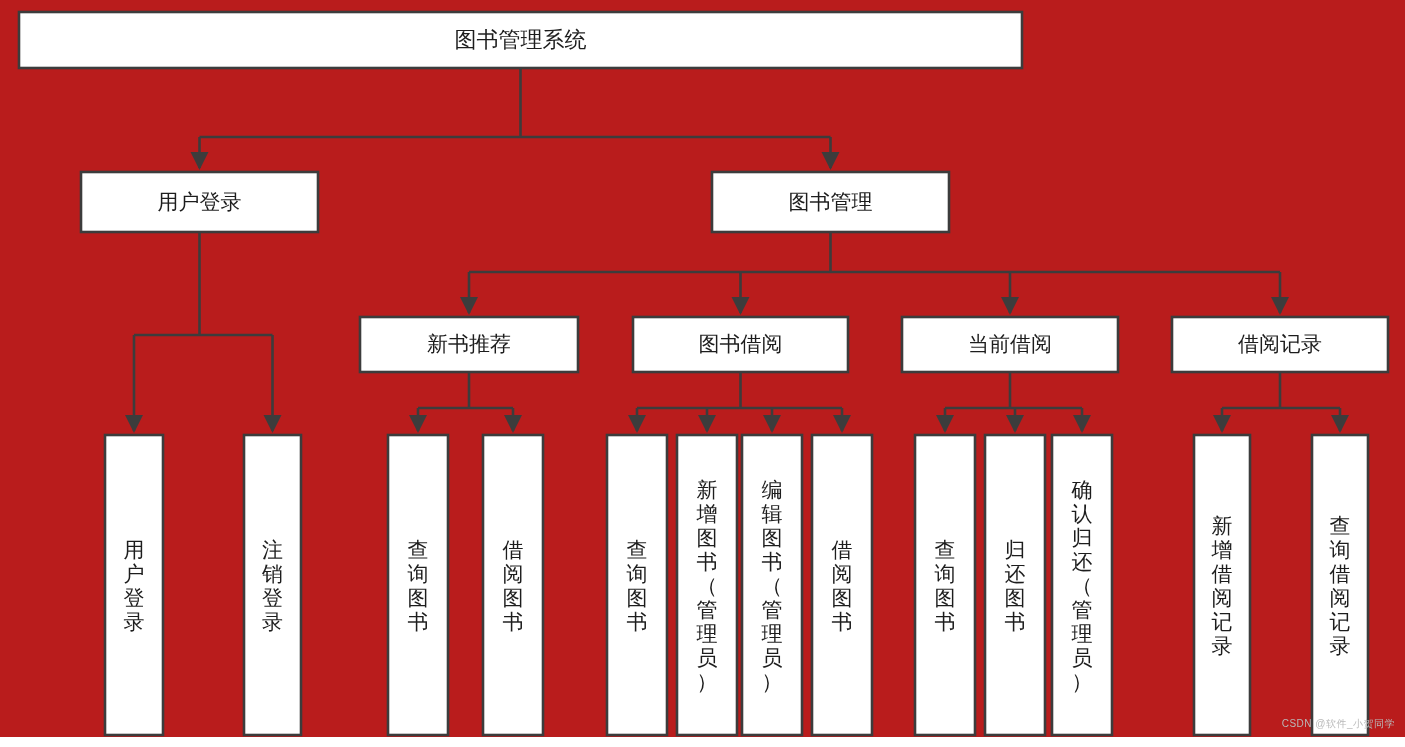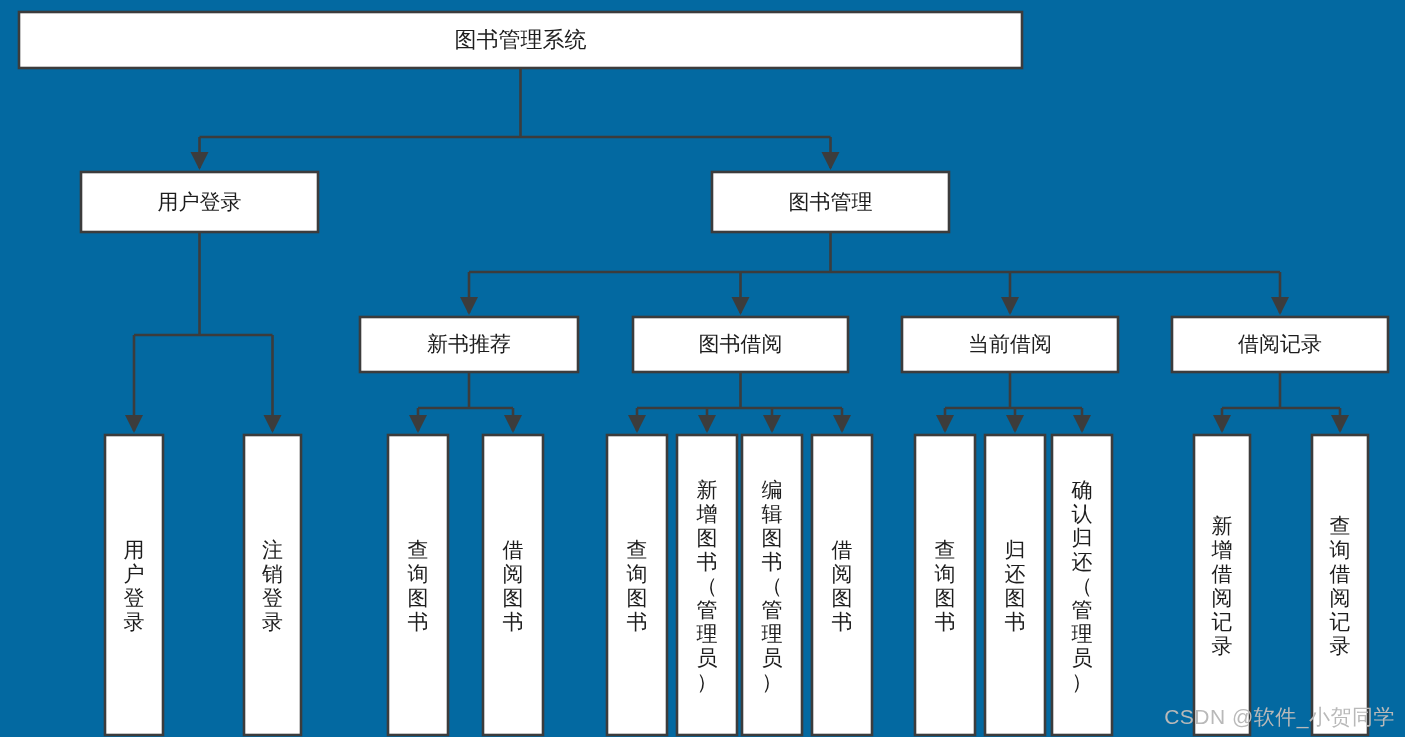--- a/index.html
+++ b/index.html
@@ -7,21 +7,21 @@
     padding: 0;
     background: #ffffff;
   }
   body {
     font-family: "Liberation Sans", "DejaVu Sans", sans-serif;
   }
   #diagram-root {
     position: relative;
     width: 1405px;
     height: 737px;
-    background: #0369a1;
+    background: #b91c1c;
     overflow: hidden;
   }
   svg.flowchart {
     position: absolute;
     top: 0;
     left: 0;
     width: 1405px;
     height: 747px;
     display: block;
   }
@@ -52,21 +52,21 @@
     text-anchor: middle;
   }
   .node-label.root {
     font-size: 22px;
   }
   .watermark {
     position: absolute;
     right: 10px;
     bottom: 6px;
     font-family: "Liberation Sans", "DejaVu Sans", sans-serif;
-    font-size: 21px;
+    font-size: 10px;
     color: #b9b9b9;
     letter-spacing: 0.5px;
     white-space: nowrap;
     user-select: none;
   }
 </style>
 </head>
 <body>
 
 <div id="diagram-root">

